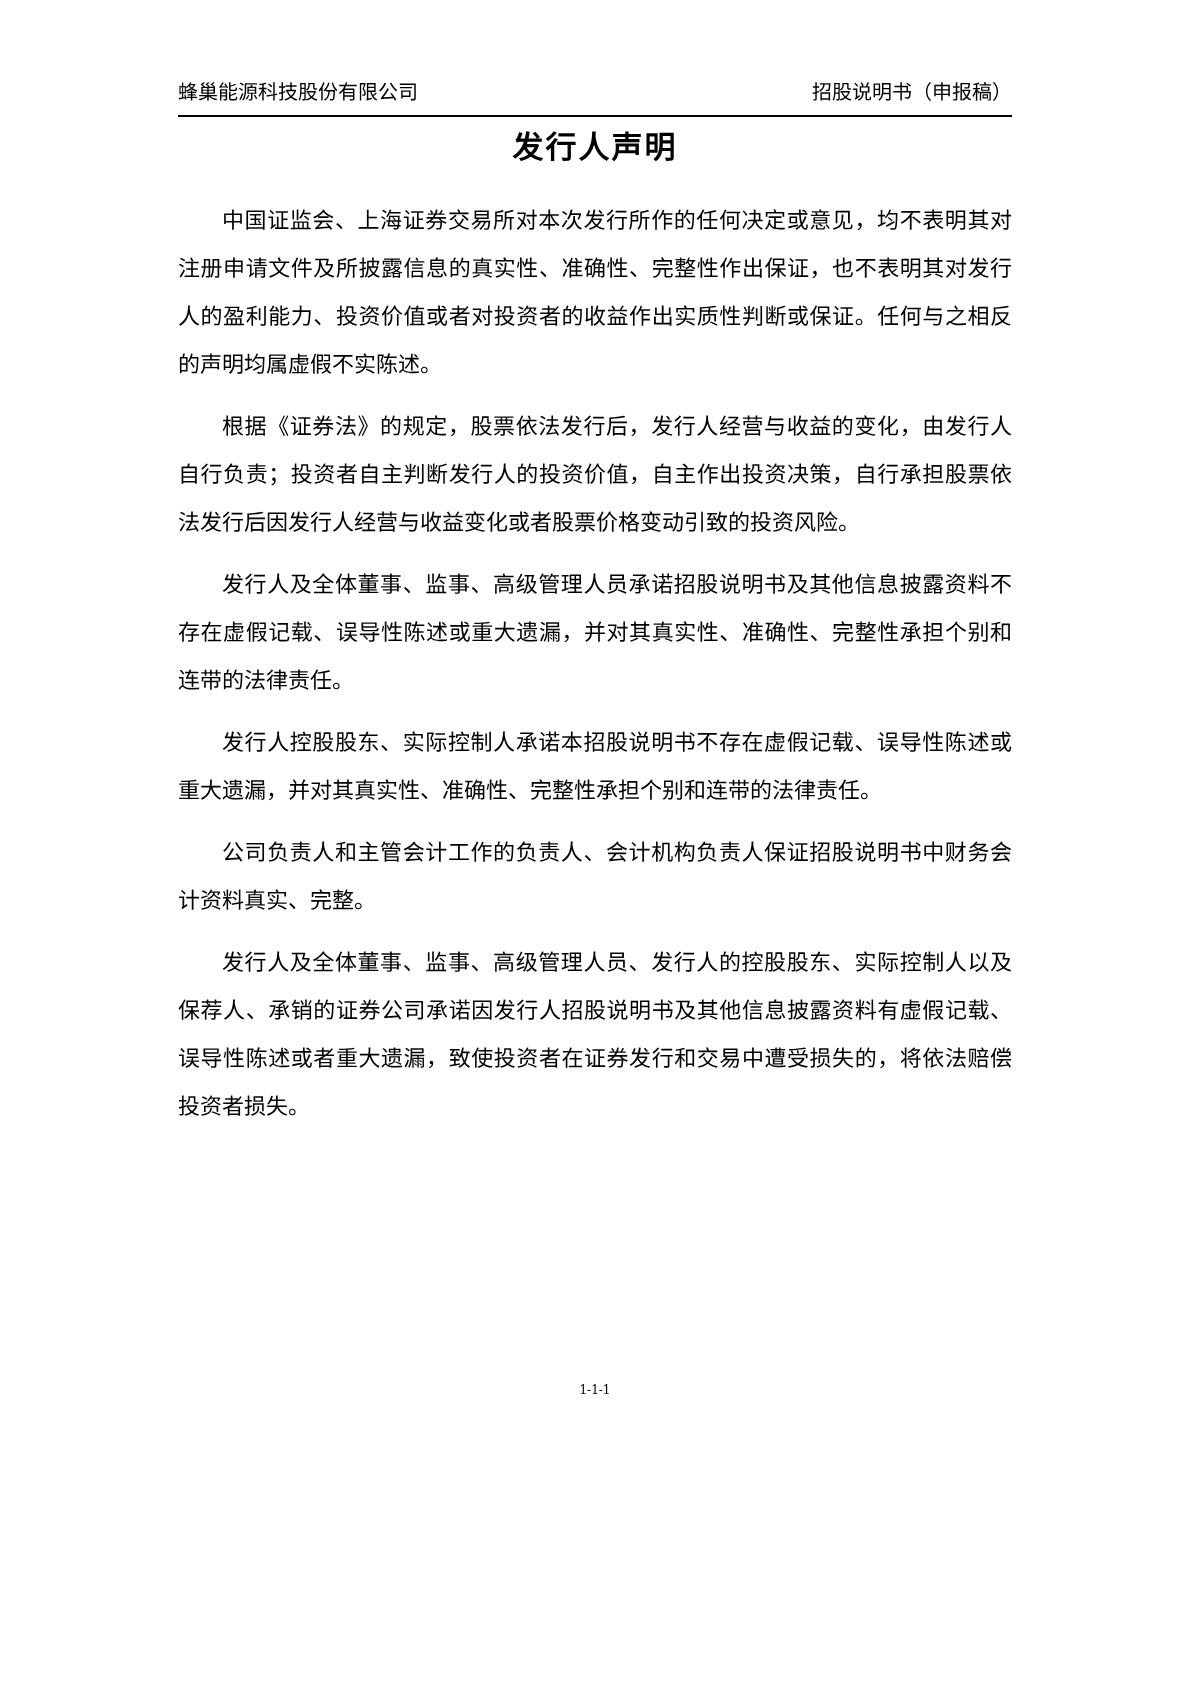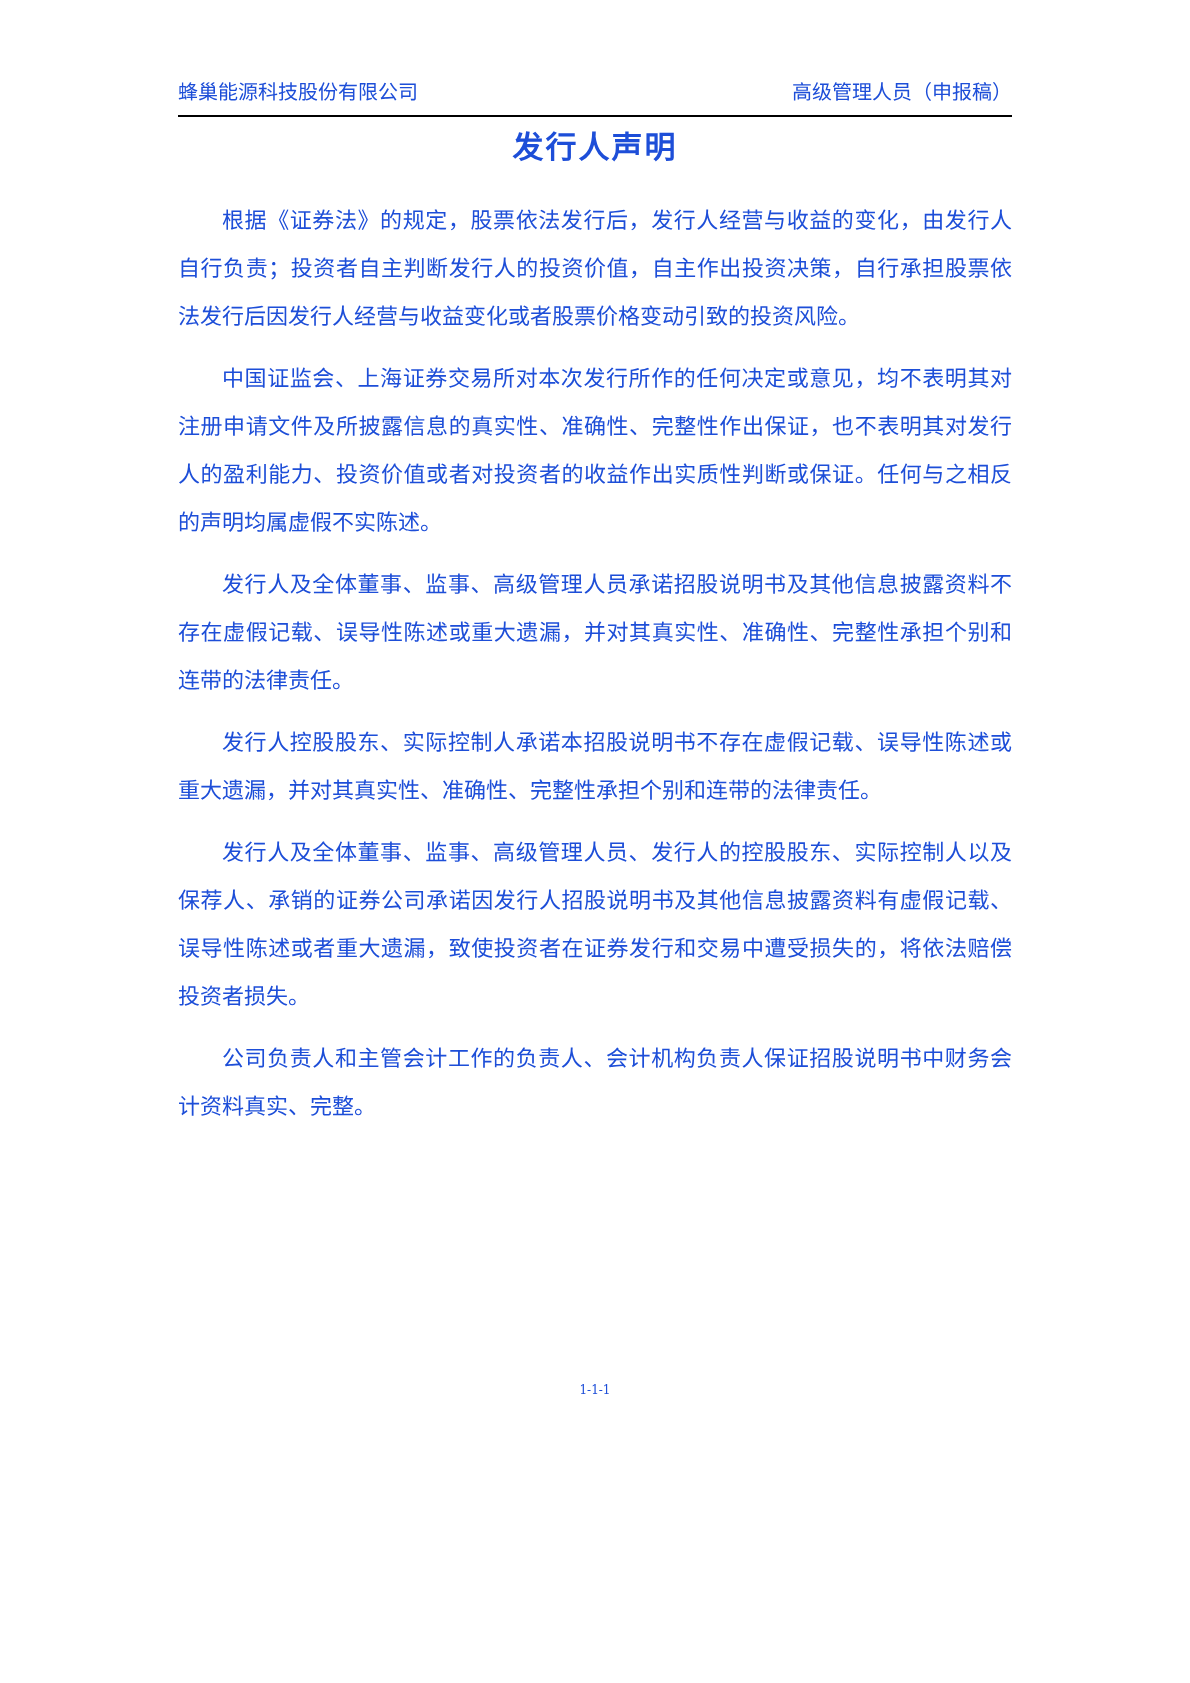--- a/index.html
+++ b/index.html
@@ -6,21 +6,21 @@
     margin: 0;
     padding: 0;
     background: #ffffff;
   }
   .page {
     position: relative;
     width: 1190px;
     height: 1494px;
     margin: 0 auto;
     background: #ffffff;
-    color: #1d4ed8;
+    color: #000000;
     font-family: "DejaVu Serif", "Liberation Serif", serif;
     overflow: hidden;
     box-sizing: border-box;
   }
   .page-inner {
     padding: 0 178px;
   }
   .running-header {
     display: flex;
     justify-content: space-between;
@@ -65,29 +65,29 @@
     line-height: 20px;
   }
 </style>
 </head>
 <body>
 
 <div class="page">
   <div class="page-inner">
     <div class="running-header">
       <span class="header-left">蜂巢能源科技股份有限公司</span>
-      <span class="header-right">高级管理人员（申报稿）</span>
+      <span class="header-right">招股说明书（申报稿）</span>
     </div>
 
     <h1 class="doc-title">发行人声明</h1>
 
     <div class="doc-body">
+      <p>中国证监会、上海证券交易所对本次发行所作的任何决定或意见，均不表明其对注册申请文件及所披露信息的真实性、准确性、完整性作出保证，也不表明其对发行人的盈利能力、投资价值或者对投资者的收益作出实质性判断或保证。任何与之相反的声明均属虚假不实陈述。</p>
       <p>根据《证券法》的规定，股票依法发行后，发行人经营与收益的变化，由发行人自行负责；投资者自主判断发行人的投资价值，自主作出投资决策，自行承担股票依法发行后因发行人经营与收益变化或者股票价格变动引致的投资风险。</p>
-      <p>中国证监会、上海证券交易所对本次发行所作的任何决定或意见，均不表明其对注册申请文件及所披露信息的真实性、准确性、完整性作出保证，也不表明其对发行人的盈利能力、投资价值或者对投资者的收益作出实质性判断或保证。任何与之相反的声明均属虚假不实陈述。</p>
       <p>发行人及全体董事、监事、高级管理人员承诺招股说明书及其他信息披露资料不存在虚假记载、误导性陈述或重大遗漏，并对其真实性、准确性、完整性承担个别和连带的法律责任。</p>
       <p>发行人控股股东、实际控制人承诺本招股说明书不存在虚假记载、误导性陈述或重大遗漏，并对其真实性、准确性、完整性承担个别和连带的法律责任。</p>
+      <p>公司负责人和主管会计工作的负责人、会计机构负责人保证招股说明书中财务会计资料真实、完整。</p>
       <p>发行人及全体董事、监事、高级管理人员、发行人的控股股东、实际控制人以及保荐人、承销的证券公司承诺因发行人招股说明书及其他信息披露资料有虚假记载、误导性陈述或者重大遗漏，致使投资者在证券发行和交易中遭受损失的，将依法赔偿投资者损失。</p>
-      <p>公司负责人和主管会计工作的负责人、会计机构负责人保证招股说明书中财务会计资料真实、完整。</p>
     </div>
   </div>
 
   <div class="page-footer">1-1-1</div>
 </div>
 
 </body></html>

